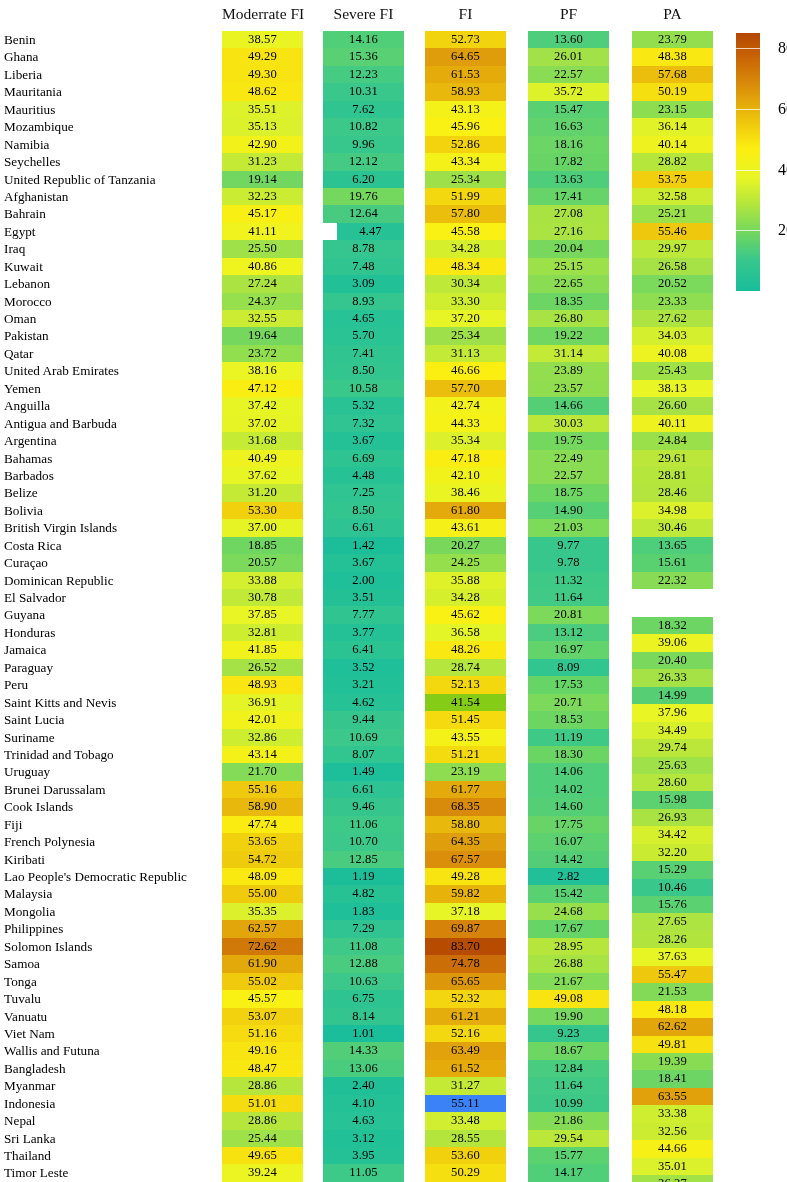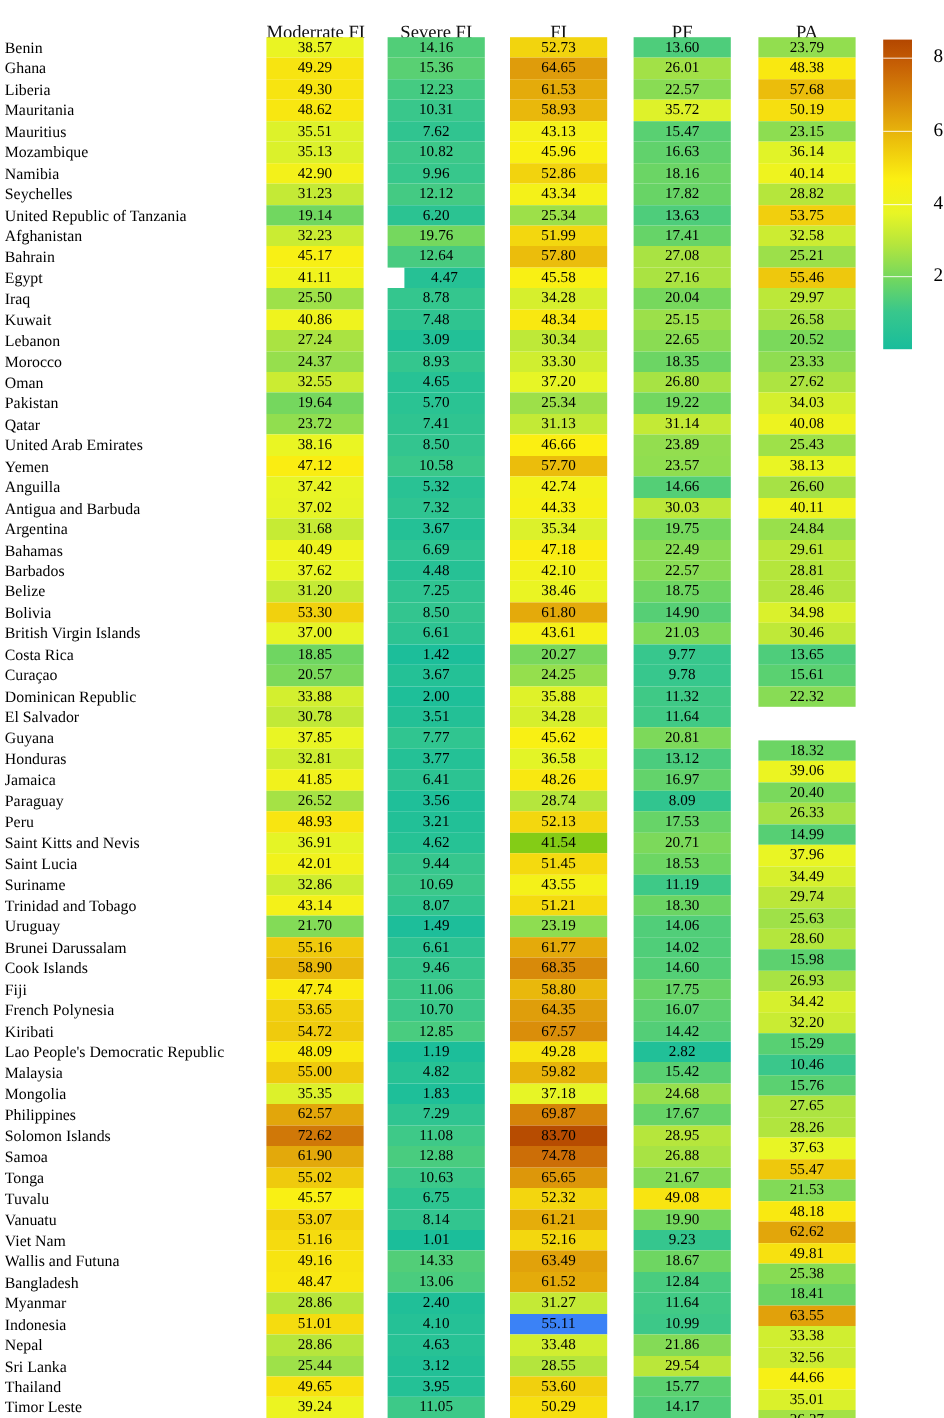--- a/index.html
+++ b/index.html
@@ -26,21 +26,21 @@
   
   #column-headers {
     position: absolute;
     top: 0px;
     left: 0px;
     width: 787px;
     height: 28px;
   }
   .col-header {
     position: absolute;
-    top: 18px;
+    top: 4px;
     text-align: center;
     font-size: 15.5px;
     font-family: "Liberation Serif", "DejaVu Serif", serif;
     color: #111111;
     white-space: nowrap;
     line-height: 20px;
   }
 
   
   #row-labels {
@@ -286,21 +286,21 @@
         <div class="heat-cell" style="background: rgb(47, 196, 145);">7.25</div>
         <div class="heat-cell" style="background: rgb(51, 197, 143);">8.50</div>
         <div class="heat-cell" style="background: rgb(45, 195, 146);">6.61</div>
         <div class="heat-cell" style="background: rgb(28, 190, 154);">1.42</div>
         <div class="heat-cell" style="background: rgb(36, 193, 150);">3.67</div>
         <div class="heat-cell" style="background: rgb(30, 191, 153);">2.00</div>
         <div class="heat-cell" style="background: rgb(35, 192, 150);">3.51</div>
         <div class="heat-cell" style="background: rgb(48, 197, 144);">7.77</div>
         <div class="heat-cell" style="background: rgb(36, 193, 150);">3.77</div>
         <div class="heat-cell" style="background: rgb(44, 195, 146);">6.41</div>
-        <div class="heat-cell" style="background: rgb(31, 191, 153);">3.56</div>
+        <div class="heat-cell" style="background: rgb(31, 191, 153);">3.52</div>
         <div class="heat-cell" style="background: rgb(34, 192, 151);">3.21</div>
         <div class="heat-cell" style="background: rgb(38, 194, 149);">4.62</div>
         <div class="heat-cell" style="background: rgb(54, 198, 141);">9.44</div>
         <div class="heat-cell" style="background: rgb(59, 200, 138);">10.69</div>
         <div class="heat-cell" style="background: rgb(49, 197, 143);">8.07</div>
         <div class="heat-cell" style="background: rgb(29, 190, 154);">1.49</div>
         <div class="heat-cell" style="background: rgb(45, 195, 146);">6.61</div>
         <div class="heat-cell" style="background: rgb(54, 198, 141);">9.46</div>
         <div class="heat-cell" style="background: rgb(61, 201, 136);">11.06</div>
         <div class="heat-cell" style="background: rgb(59, 200, 138);">10.70</div>
@@ -511,21 +511,21 @@
         <div class="heat-cell" style="background: rgb(58, 199, 139);">10.46</div>
         <div class="heat-cell" style="background: rgb(91, 209, 113);">15.76</div>
         <div class="heat-cell" style="background: rgb(173, 228, 65);">27.65</div>
         <div class="heat-cell" style="background: rgb(177, 229, 62);">28.26</div>
         <div class="heat-cell" style="background: rgb(232, 245, 37);">37.63</div>
         <div class="heat-cell" style="background: rgb(238, 200, 13);">55.47</div>
         <div class="heat-cell" style="background: rgb(130, 218, 87);">21.53</div>
         <div class="heat-cell" style="background: rgb(249, 233, 17);">48.18</div>
         <div class="heat-cell" style="background: rgb(226, 166, 11);">62.62</div>
         <div class="heat-cell" style="background: rgb(247, 225, 16);">49.81</div>
-        <div class="heat-cell" style="background: rgb(136, 220, 84);">25.38</div>
+        <div class="heat-cell" style="background: rgb(136, 220, 84);">19.39</div>
         <div class="heat-cell" style="background: rgb(108, 213, 99);">18.41</div>
         <div class="heat-cell" style="background: rgb(225, 161, 11);">63.55</div>
         <div class="heat-cell" style="background: rgb(208, 238, 48);">33.38</div>
         <div class="heat-cell" style="background: rgb(204, 236, 50);">32.56</div>
         <div class="heat-cell" style="background: rgb(247, 240, 22);">44.66</div>
         <div class="heat-cell" style="background: rgb(218, 241, 43);">35.01</div>
         <div class="heat-cell" style="background: rgb(163, 226, 70);">26.27</div>
         <div class="heat-cell" style="background: rgb(233, 245, 36);">38.11</div>
       </div>
     </div>

